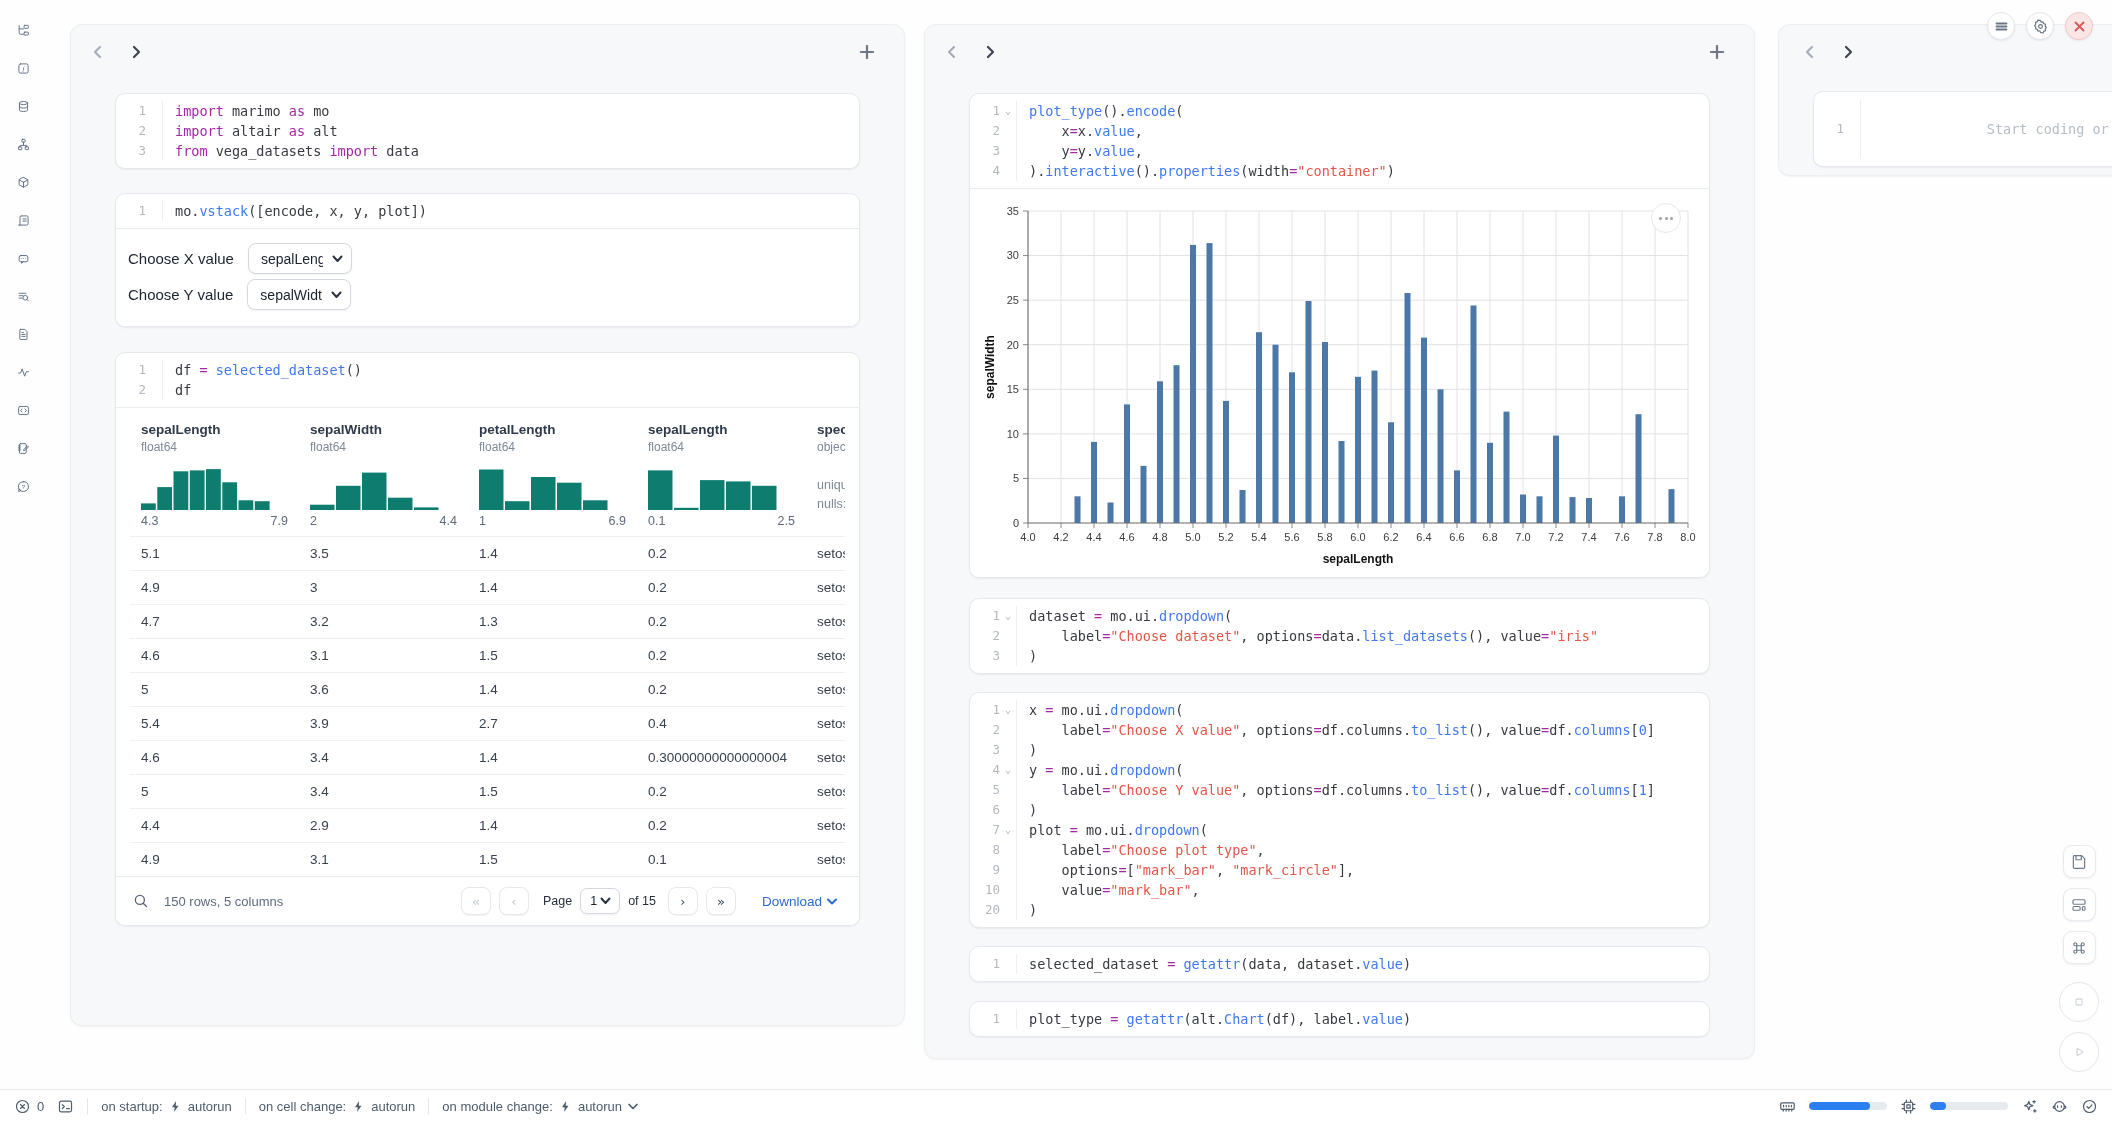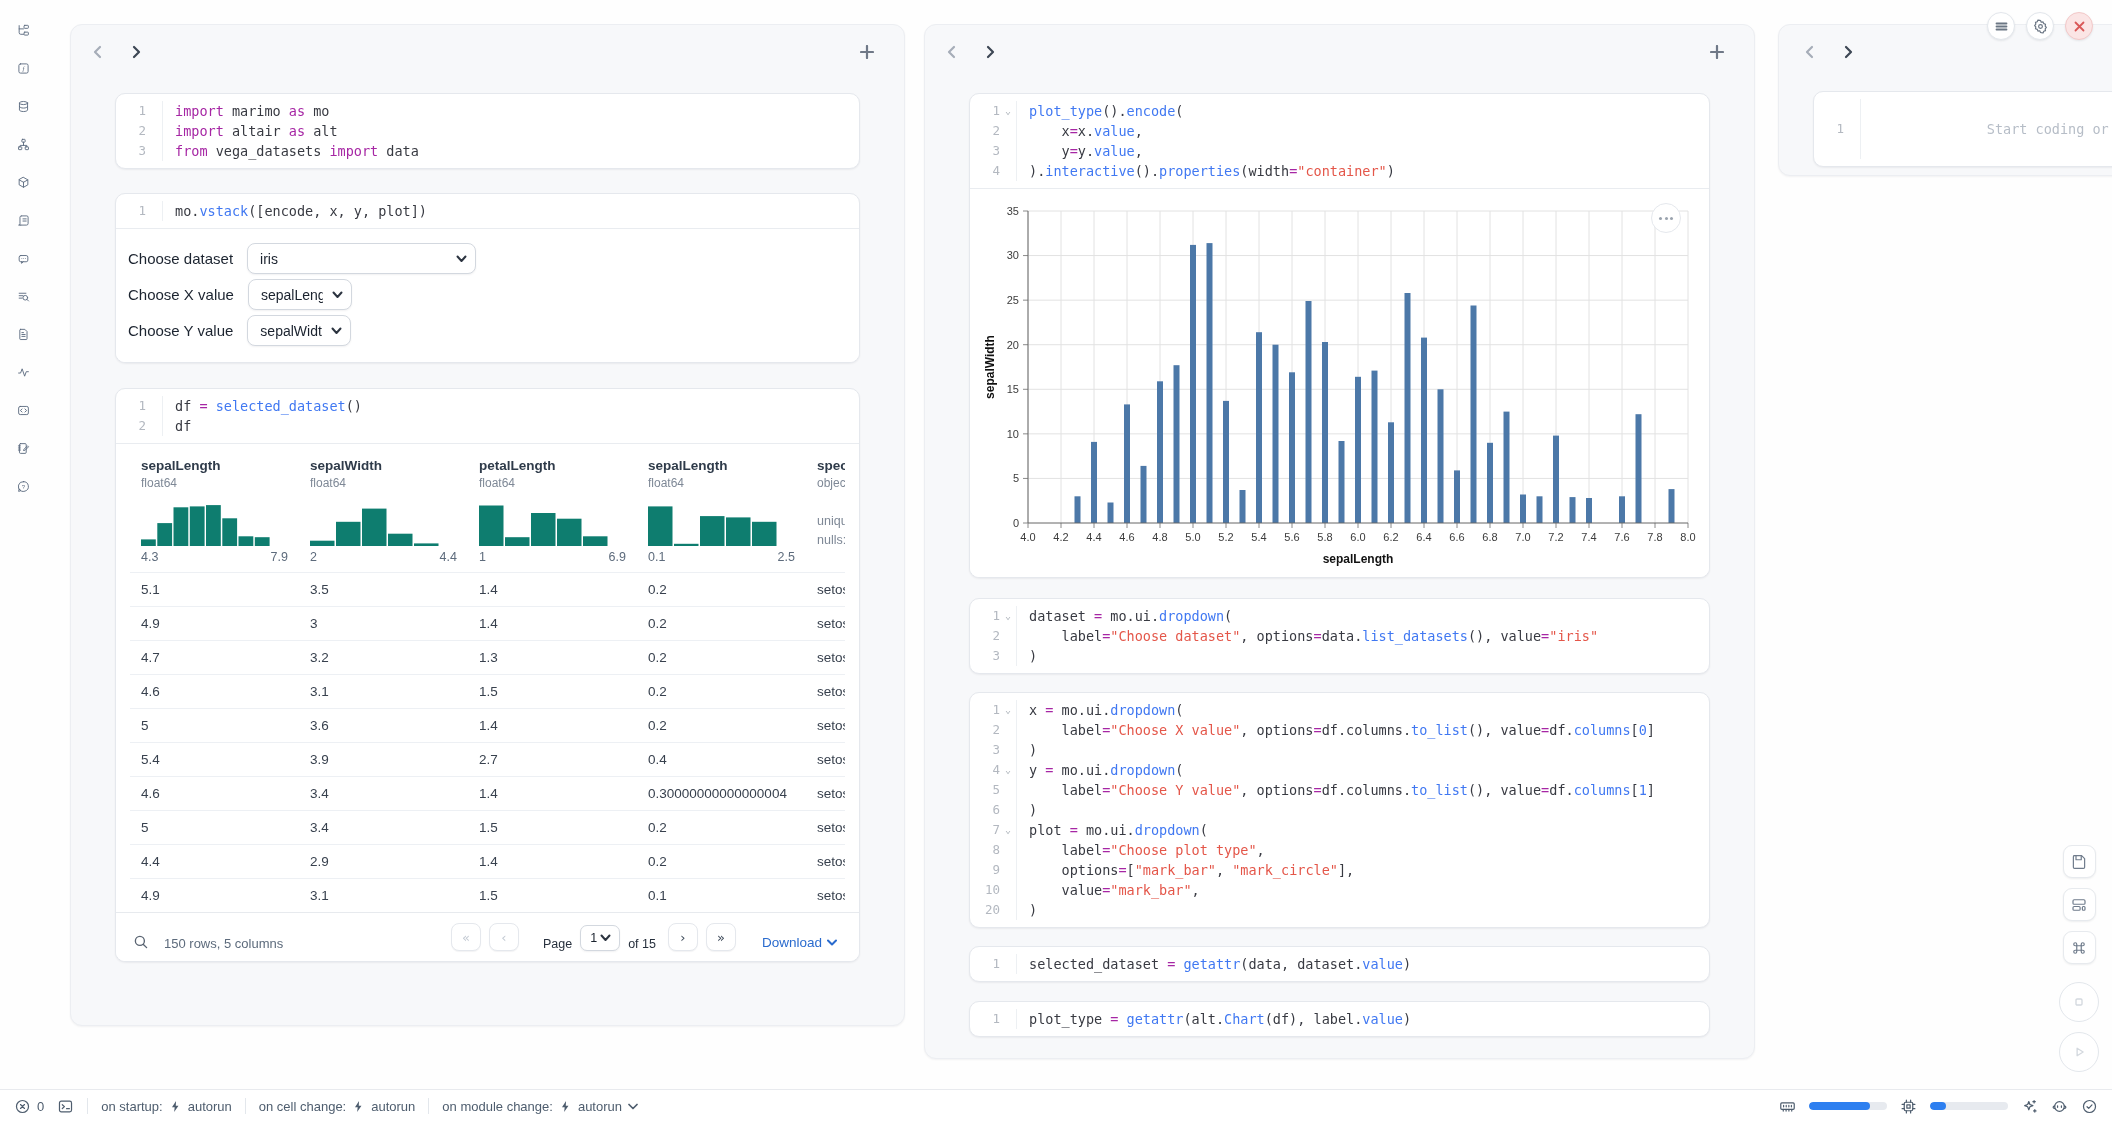--- a/index.html
+++ b/index.html
@@ -50,28 +50,28 @@
   .table-wrap{margin:0 14px;overflow:hidden;}
   .thead{display:flex;padding:14px 0 8px;}
   .th{flex:none;width:169px;padding:0 11px;box-sizing:border-box;}
   .th .name{font-weight:bold;font-size:13.5px;color:#2f3b4a;}
   .th .dtype{font-size:12px;color:#7e8896;margin-top:3px;}
   .th .hist{margin-top:10px;display:block;}
   .th .range{display:flex;justify-content:space-between;color:#5d6b7c;font-size:12.5px;margin-top:4px;}
   .th .meta{font-size:12.5px;color:#7e8896;margin-top:22px;line-height:19px;white-space:nowrap;}
   .tbody .trow{display:flex;border-top:1px solid #edf0f4;height:33px;align-items:center;}
   .td{flex:none;width:169px;padding:0 11px;font-size:13.5px;color:#38414e;box-sizing:border-box;white-space:nowrap;overflow:hidden;}
-  .tfoot{display:flex;align-items:flex-end;border-top:1px solid #e7eaee;padding:10px 16px;gap:8px;background:#fff;}
+  .tfoot{display:flex;align-items:center;border-top:1px solid #e7eaee;padding:10px 16px;gap:8px;background:#fff;}
   .search-icon svg{width:18px;height:18px;stroke:#5a6472;fill:none;stroke-width:1.8;stroke-linecap:round;display:block;}
   .summary{font-size:13px;color:#5d6b7c;margin-left:6px;}
   .tfoot .spacer{flex:1;}
   .pgbtn{width:30px;height:28px;border:1px solid #e5e8ed;border-radius:8px;background:#fff;box-shadow:0 1px 1px rgba(16,24,40,.05);display:flex;align-items:center;justify-content:center;font-size:13px;cursor:pointer;font-family:"DejaVu Sans",sans-serif;padding:0;}
   .pgbtn.dis{color:#c3cad3;}
   .pgbtn.en{color:#3e4a5a;}
-  .pg-label{font-size:12.5px;color:#27303d;margin-left:16px;}
+  .pg-label{font-size:12.5px;color:#27303d;margin-left:6px;}
   .pg-select select{height:26px;padding:2px 22px 2px 9px;font-size:12.5px;border-radius:7px;}
   .pg-of{font-size:12.5px;color:#27303d;margin-right:4px;}
   .download{color:#2a6bce;font-size:13.5px;display:flex;gap:5px;align-items:center;margin-left:12px;cursor:pointer;background:none;border:none;font-family:"Liberation Sans",sans-serif;}
   .download svg{width:10px;height:7px;stroke:#2a6bce;stroke-width:2;fill:none;stroke-linecap:round;stroke-linejoin:round;}
 
   
   .chart-out{position:relative;background:#fff;padding:8px 10px 4px;}
   .main-chart{display:block;margin:0 auto;}
   .main-chart .tick{font-family:"Liberation Sans",sans-serif;font-size:11px;fill:#3c3c3c;}
   .main-chart .axis-title{font-family:"Liberation Sans",sans-serif;font-size:12px;font-weight:bold;fill:#111;}
@@ -250,31 +250,20 @@
             <div class="code-line">
               <span class="gutter">
                 <span class="ln">1</span>
                 <span class="fold"></span>
               </span>
               <span class="code-text"><span class="tk-txt">mo.</span><span class="tk-fn">vstack</span><span class="tk-txt">([encode, x, y, plot])</span></span>
             </div>
           </div>
         <div class="cell-divider"></div>
         <div class="controls">
-            <div class="control-row">
-              <span>Choose dataset</span>
-              <span class="select-wrap">
-                <select style="width: 229px;"><option>iris</option></select>
-                <span class="sel-chev">
-                  <svg viewBox="0 0 11 8">
-                    <polyline points="1.5,1.5 5.5,6 9.5,1.5"></polyline>
-                  </svg>
-                </span>
-              </span>
-            </div>
             <div class="control-row">
               <span>Choose X value</span>
               <span class="select-wrap">
                 <select style="width: 104px;"><option>sepalLength</option></select>
                 <span class="sel-chev">
                   <svg viewBox="0 0 11 8">
                     <polyline points="1.5,1.5 5.5,6 9.5,1.5"></polyline>
                   </svg>
                 </span>
               </span>

